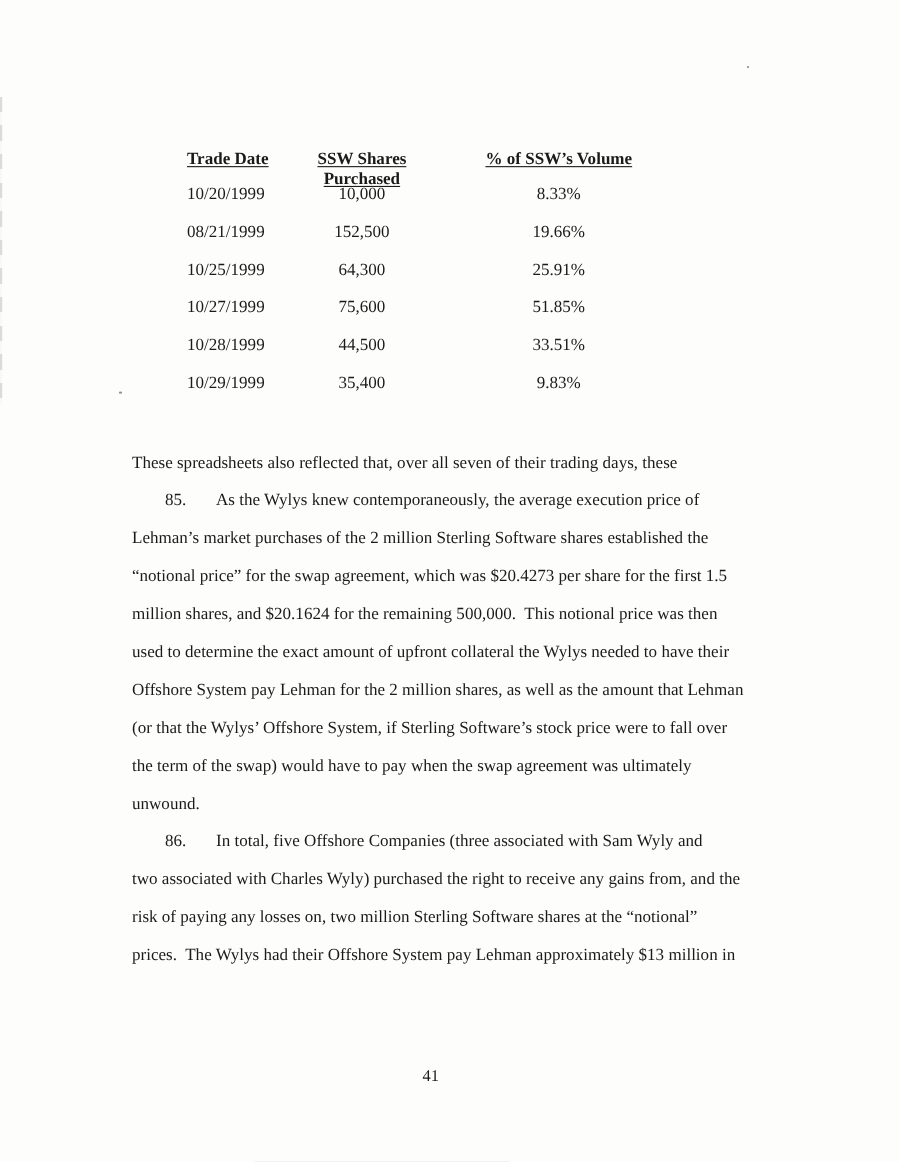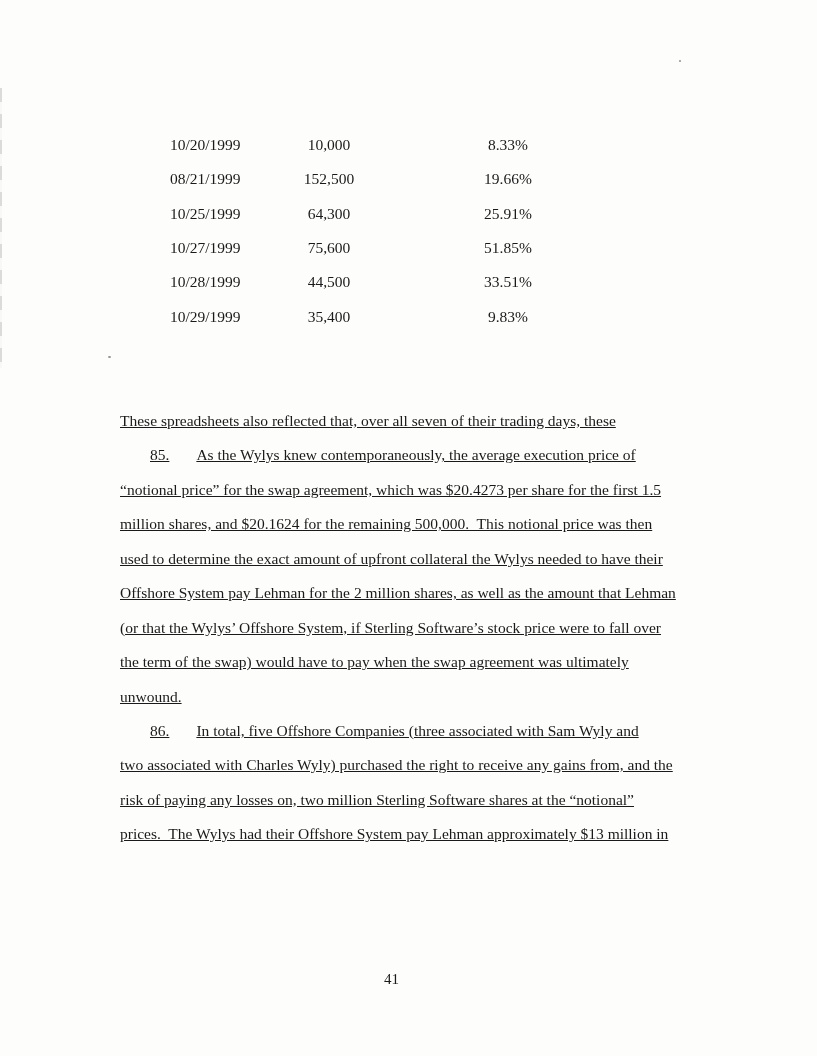--- a/index.html
+++ b/index.html
@@ -44,21 +44,20 @@
   .t-col3 { width: 148px; margin-left: 34px; text-align: center; }
   .u { text-decoration: underline; text-underline-offset: 2px; }
 
   
   .body-text {
     position: absolute;
     left: 120px;
     top: 404px;
     width: 560px;
     font-size: 15.5px;
-    text-decoration: underline;
   }
   .line {
     white-space: pre;
     line-height: 34.45px;
     height: 34.45px;
   }
   .indent { padding-left: 30px; }
   .para-num { margin-right: 27px; }
 
   
@@ -72,20 +71,25 @@
 </head>
 <body>
 
 <div class="page">
 
   <div class="scan-edge"></div>
   <div class="speck s1"></div>
   <div class="speck s2"></div>
 
   <div class="trade-table">
+    <div class="t-row t-header">
+      <div class="t-col1"><span class="u">Trade Date</span></div>
+      <div class="t-col2"><span class="u">SSW Shares Purchased</span></div>
+      <div class="t-col3"><span class="u">% of SSW’s Volume</span></div>
+    </div>
 
     <div class="t-row">
       <div class="t-col1">10/20/1999</div>
       <div class="t-col2">10,000</div>
       <div class="t-col3">8.33%</div>
     </div>
     <div class="t-row">
       <div class="t-col1">08/21/1999</div>
       <div class="t-col2">152,500</div>
       <div class="t-col3">19.66%</div>
@@ -108,20 +112,21 @@
     <div class="t-row">
       <div class="t-col1">10/29/1999</div>
       <div class="t-col2">35,400</div>
       <div class="t-col3">9.83%</div>
     </div>
   </div>
 
   <div class="body-text">
     <div class="line">These spreadsheets also reflected that, over all seven of their trading days, these</div>
     <div class="line indent"><span class="para-num">85.</span><span>As the Wylys knew contemporaneously, the average execution price of</span></div>
+    <div class="line">Lehman’s market purchases of the 2 million Sterling Software shares established the</div>
     <div class="line">“notional price” for the swap agreement, which was $20.4273 per share for the first 1.5</div>
     <div class="line">million shares, and $20.1624 for the remaining 500,000.  This notional price was then</div>
     <div class="line">used to determine the exact amount of upfront collateral the Wylys needed to have their</div>
     <div class="line">Offshore System pay Lehman for the 2 million shares, as well as the amount that Lehman</div>
     <div class="line">(or that the Wylys’ Offshore System, if Sterling Software’s stock price were to fall over</div>
     <div class="line">the term of the swap) would have to pay when the swap agreement was ultimately</div>
     <div class="line">unwound.</div>
     <div class="line indent"><span class="para-num">86.</span><span>In total, five Offshore Companies (three associated with Sam Wyly and</span></div>
     <div class="line">two associated with Charles Wyly) purchased the right to receive any gains from, and the</div>
     <div class="line">risk of paying any losses on, two million Sterling Software shares at the “notional”</div>

